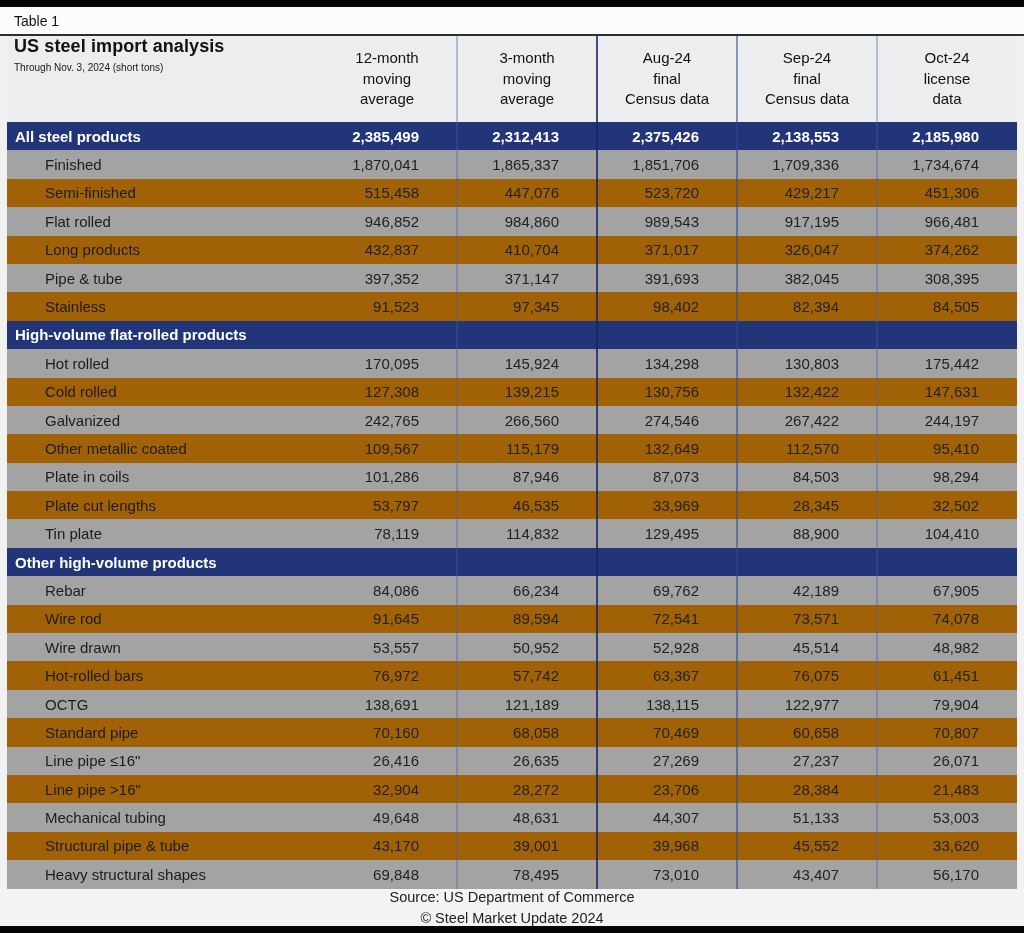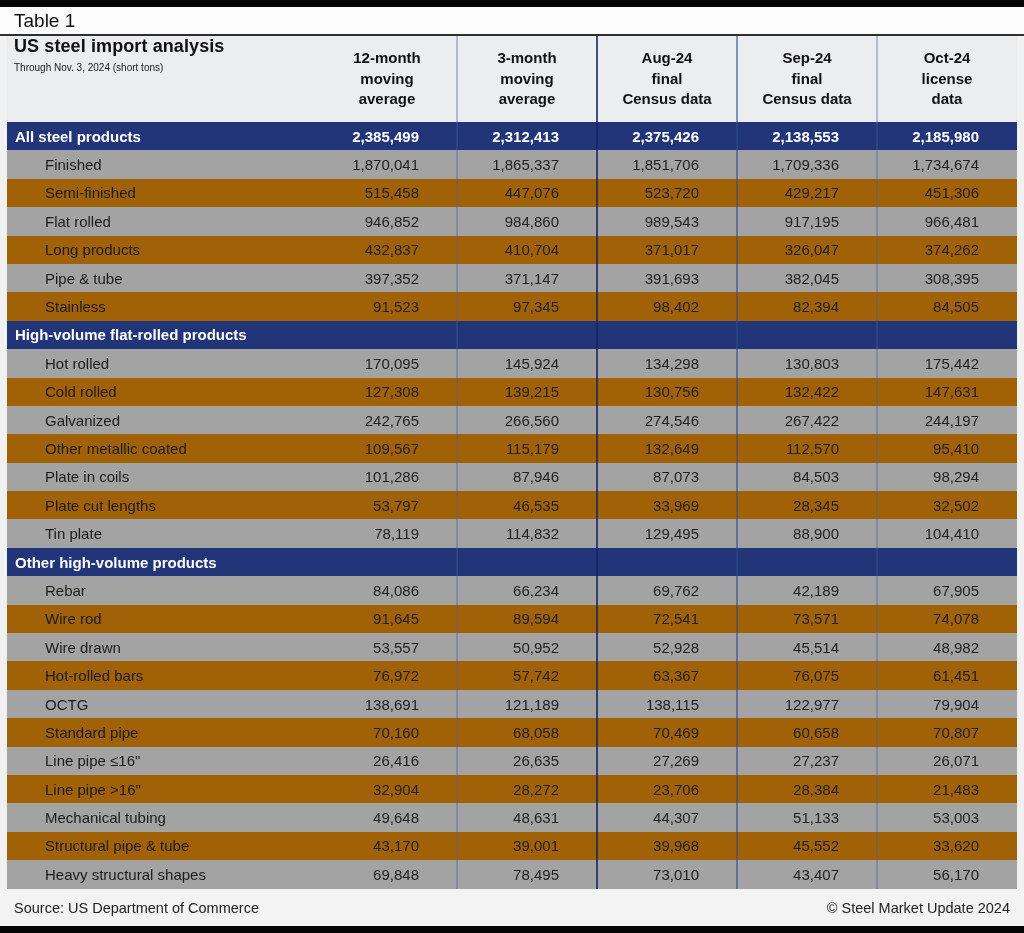--- a/index.html
+++ b/index.html
@@ -18,21 +18,21 @@
   }
   .topbar, .bottombar {
     position: absolute; left: 0; width: 1024px; background: #050505;
   }
   .topbar { top: 0; height: 7px; }
   .bottombar { top: 926px; height: 7px; }
   .tab-band {
     position: absolute; top: 7px; left: 0; width: 1024px; height: 27px;
     background: #fcfcfc; display: flex; align-items: center;
   }
-  .tab-band .tab-label { font-size: 19px; color: #111; padding-left: 14px; }
+  .tab-band .tab-label { font-size: 14px; color: #111; padding-left: 14px; }
   .rule {
     position: absolute; top: 34px; left: 0; width: 1024px; height: 2px;
     background: #2e2e2e;
   }
   .table-wrap {
     position: absolute; top: 36px; left: 7px; width: 1010px; height: 853px;
     background: #ecedee;
   }
   .divider {
     position: absolute; top: 0; height: 853px; width: 2px; z-index: 5;
@@ -45,36 +45,37 @@
   .grid-row {
     display: grid;
     grid-template-columns: 310px 140px 140px 140px 140px 140px;
     width: 1010px;
   }
   .thead { height: 86px; align-items: center; }
   .title-cell { padding: 0 0 0 7px; align-self: start; }
   .table-title { font-size: 18px; font-weight: bold; color: #111; letter-spacing: 0.1px; }
   .table-subtitle { font-size: 10px; color: #191919; max-width: 272px; margin-top: 3px; line-height: 1.5; }
   .col-head {
-    font-size: 15px; font-weight: bold; text-align: center;
+    font-size: 15px; font-weight: normal; text-align: center;
     white-space: pre-line; line-height: 1.36; color: #111;
   }
   .row { height: 28.4px; align-items: center; }
   .section-row { background: #223578; }
   .stripe-a { background: #a3a3a3; }
   .stripe-b { background: #a16207; }
   .cell { font-size: 15px; overflow: hidden; white-space: nowrap; }
   .label-cell { padding-left: 38px; color: #1c1c1c; }
   .section-label { padding-left: 8px; color: #ffffff; font-weight: bold; }
   .value-cell { text-align: right; padding-right: 38px; color: #222; }
   .section-value { color: #ffffff; font-weight: bold; }
   .foot-band {
     position: absolute; top: 889px; left: 0; width: 1024px; height: 37px;
     background: #f3f3f4; display: flex; align-items: center; justify-content: space-between;
     padding: 0 14px;
+    flex-direction: column;
   }
   .foot-band .foot-text { font-size: 14.5px; color: #222; }
 </style>
 </head>
 <body>
 
 <div class="screen">
   <div class="topbar"></div>
 
   <div class="tab-band">

